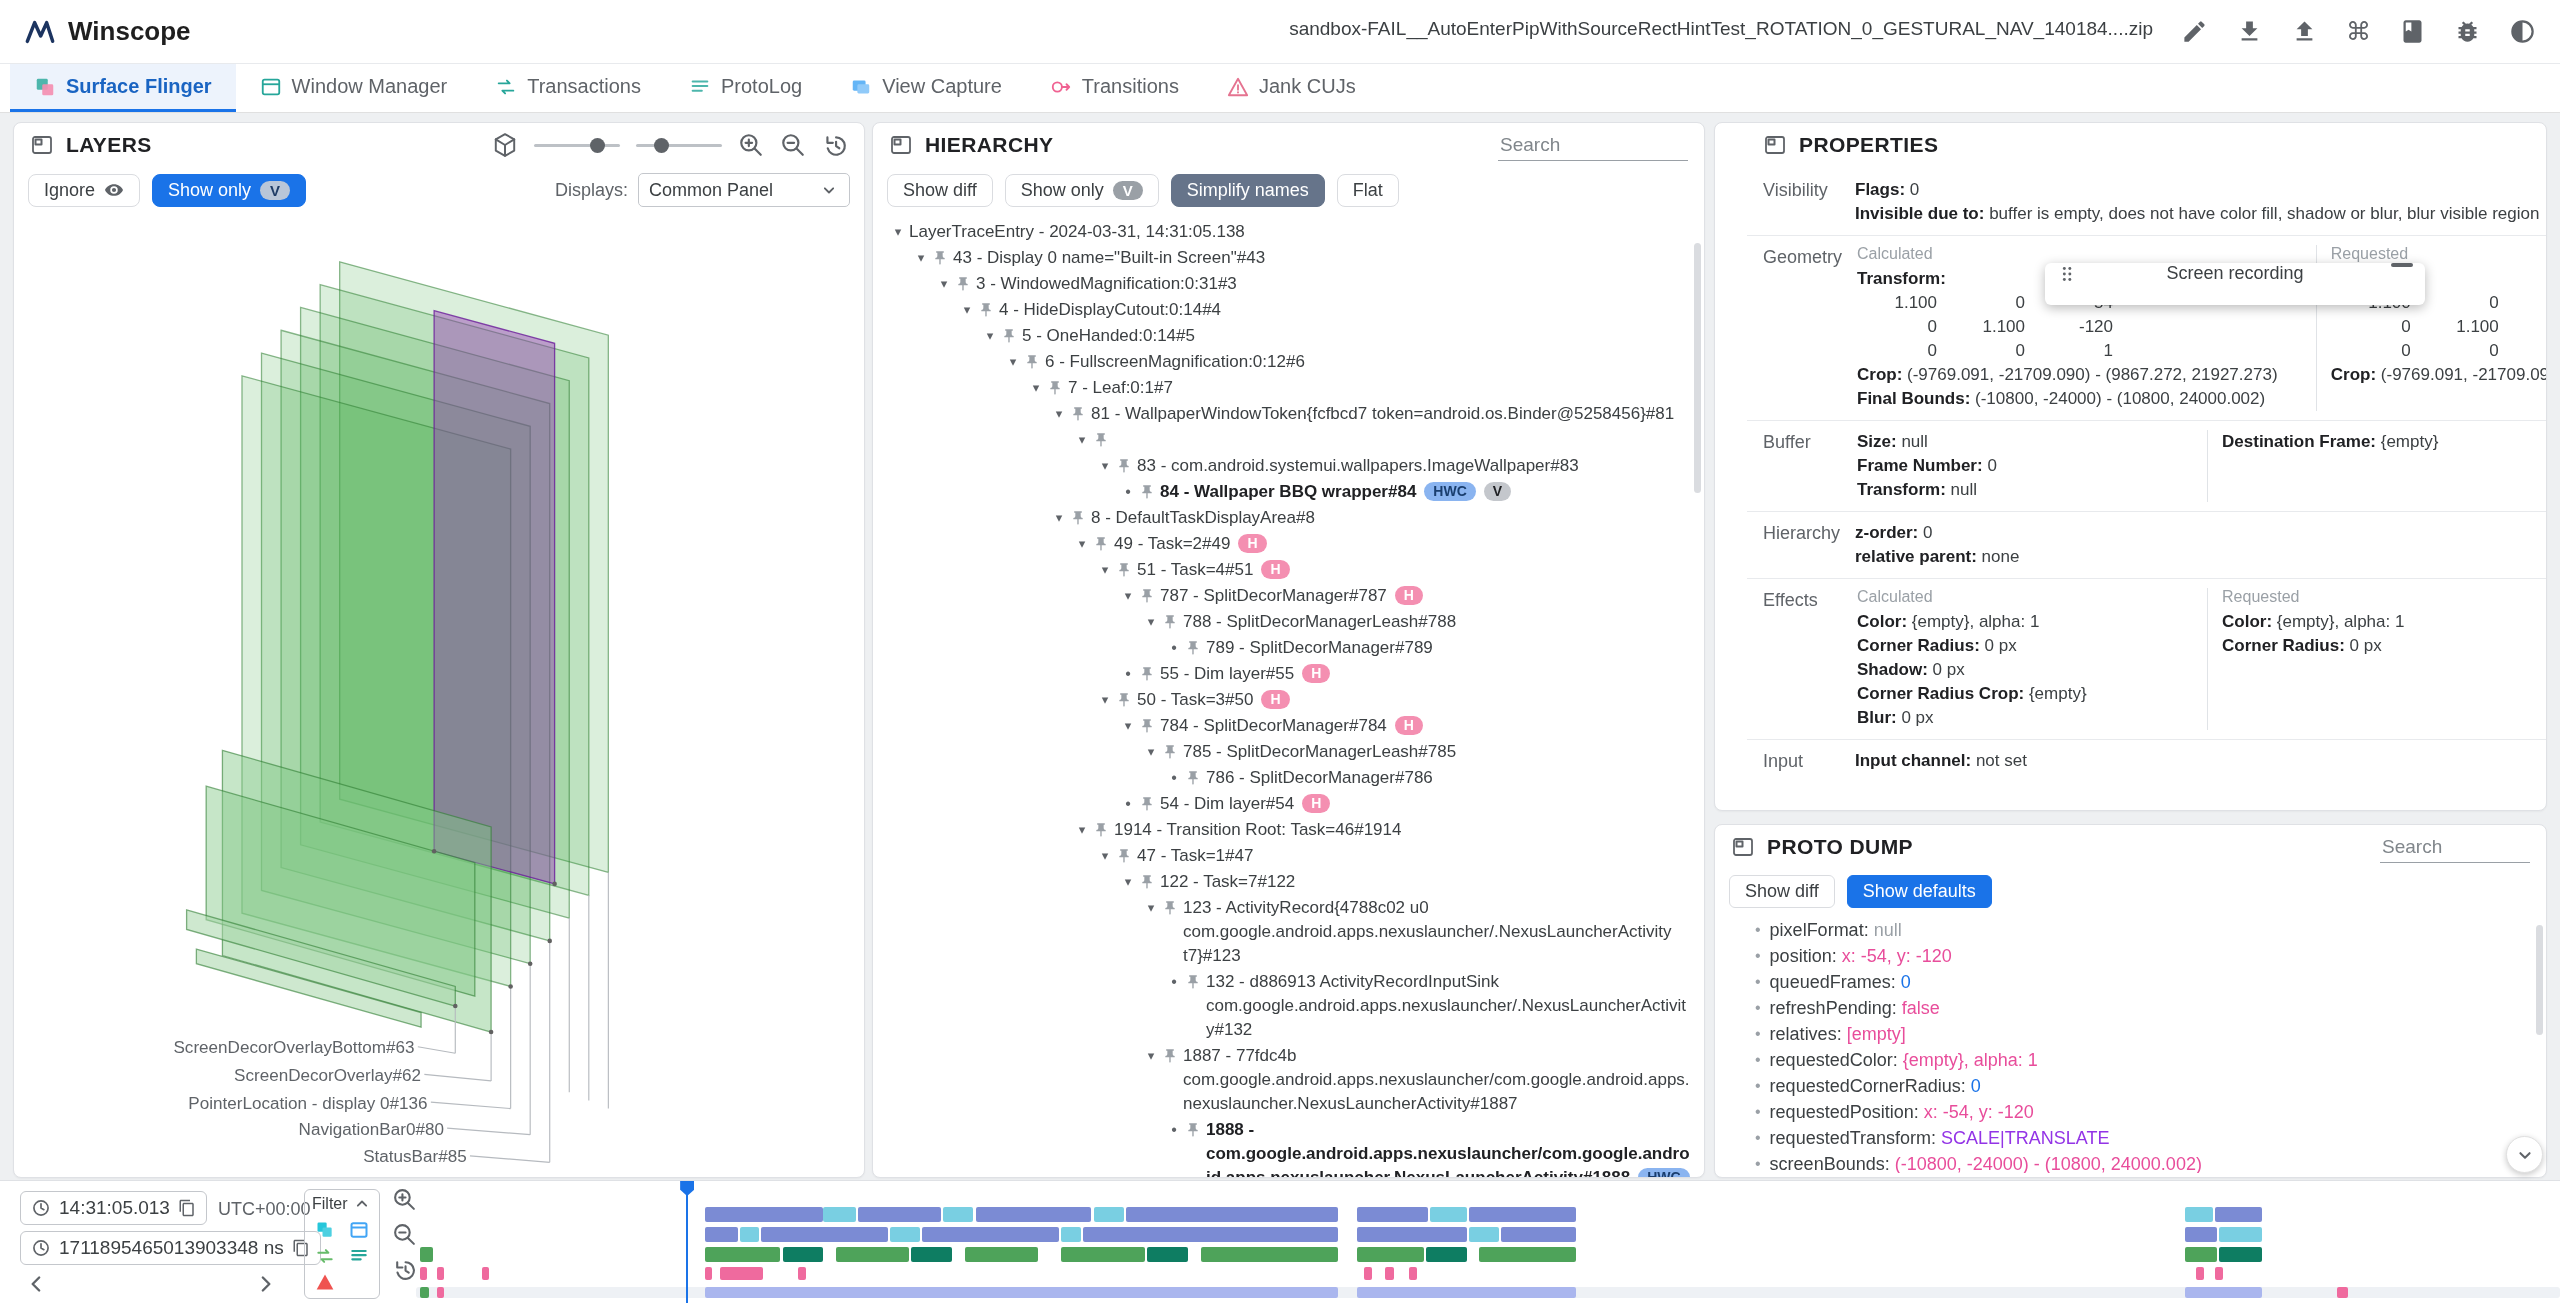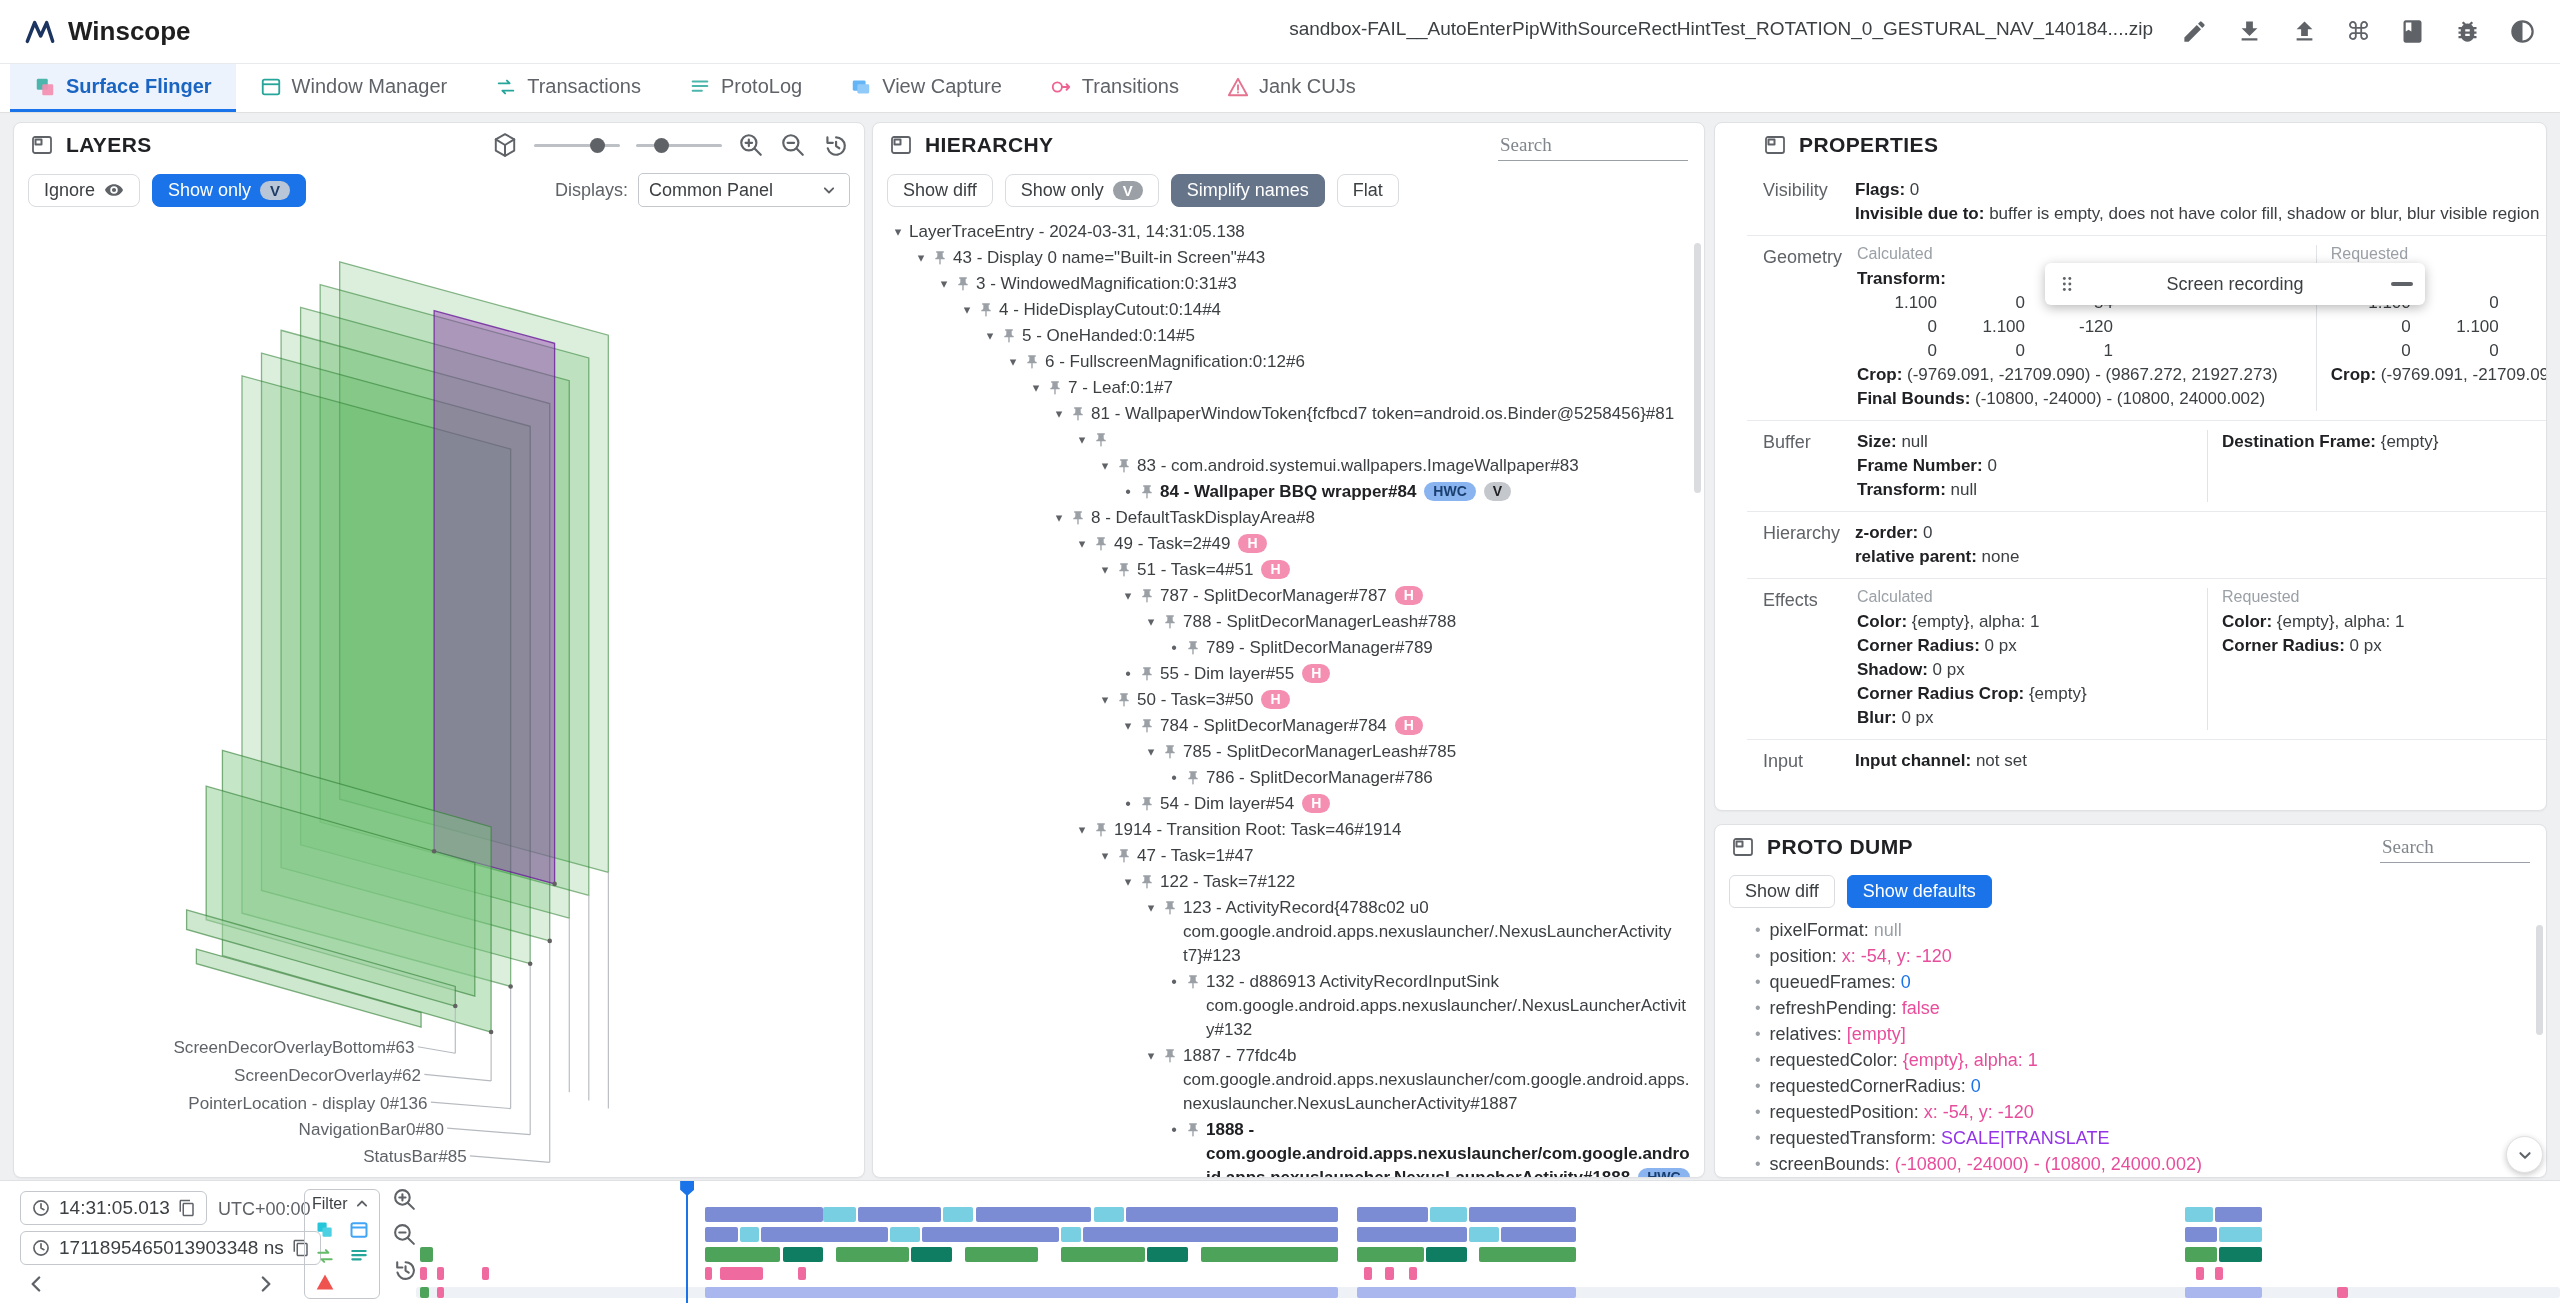--- a/index.html
+++ b/index.html
@@ -33,21 +33,21 @@
   .panel-layers     { left:13px;   top:122px; width:852px; height:1056px; }
   .panel-hierarchy  { left:872px;  top:122px; width:833px; height:1056px; }
   .panel-properties { left:1714px; top:122px; width:833px; height:689px;padding-left:32px; }
   .panel-proto      { left:1714px; top:824px; width:833px; height:354px; }
 
   .phead { height:44px; display:flex; align-items:center; gap:12px; padding:0 16px;
     font-size:21px; font-weight:700; letter-spacing:.4px; color:#202124; }
   .phead .spacer { flex:1; }
   .phead-icon { width:24px; height:24px; }
   .search-input { border:none; border-bottom:1px solid #9aa0a6; background:transparent; width:190px;
-    font-size:19px; padding:4px 2px; color:#3c4043; outline:none; font-family:Liberation Serif, serif; }
+    font-size:19px; padding:4px 2px; color:#3c4043; outline:none; font-family:Liberation Sans, sans-serif; }
   .search-input::placeholder { color:#80868b; }
 
   .controls { height:46px; display:flex; align-items:center; gap:12px; padding:0 14px; }
   .btn { height:33px; border:1px solid #dadce0; border-radius:8px; background:#fff; color:#3c4043;
     font-size:18px; display:inline-flex; align-items:center; gap:9px; padding:0 15px; cursor:pointer; white-space:nowrap; }
   .btn.filled-blue { background:#1a73e8; border-color:#1a73e8; color:#fff; }
   .btn.filled-gray { background:#66748a; border-color:#66748a; color:#fff; }
   .chipV { background:#9aa0a6; color:#fff; border-radius:10px; padding:1px 10px; font-size:15px; font-weight:700; }
   .filled-blue .chipV { background:#b9c6d8; color:#1f3c66; }
 
@@ -90,21 +90,21 @@
   .col.divided { border-left:1px solid #e0e3e7; padding-left:14px; }
   .mini-head { color:#9aa0a6; font-size:16px; margin-bottom:4px; }
   .prow { font-size:17px; line-height:24px; white-space:nowrap; overflow:hidden; }
   .prow .pname { font-weight:700; color:#202124; }
   .prow .pval { color:#3c4043; }
   .matrix { display:grid; grid-template-columns:repeat(3, 88px); }
   .mcell { text-align:right; font-size:17px; line-height:24px; padding-right:8px; }
   .tf-label { font-weight:700; font-size:17px; line-height:24px; color:#202124; }
 
   .rec-float { position:absolute; left:330px; top:140px; width:380px; height:42px; background:#fff;
-    border-radius:6px; box-shadow:0 3px 12px rgba(0,0,0,.28); display:flex; align-items:center;
+    border-radius:6px; box-shadow:0 3px 12px rgba(0,0,0,.28); display:flex; align-items:flex-start;
     padding:0 12px; z-index:6; }
   .rec-title { flex:1; text-align:center; font-size:18px; color:#3c4043; }
   .minimize-bar { width:22px; height:4px; background:#5f6368; border-radius:2px; cursor:pointer; }
 
   
   .proto-list { padding:4px 0 0 14px; overflow:hidden; height:260px; position:relative; }
   .pitem { display:flex; align-items:flex-start; gap:9px; padding:1px 0 1px 26px; font-size:18px; line-height:24px; }
   .pbullet { color:#9aa0a6; font-size:16px; }
   .piname { color:#3c4043; }
   .v-gray { color:#9aa0a6; } .v-pink { color:#e84d9b; } .v-blue { color:#1a73e8; } .v-purple { color:#9334e6; }

